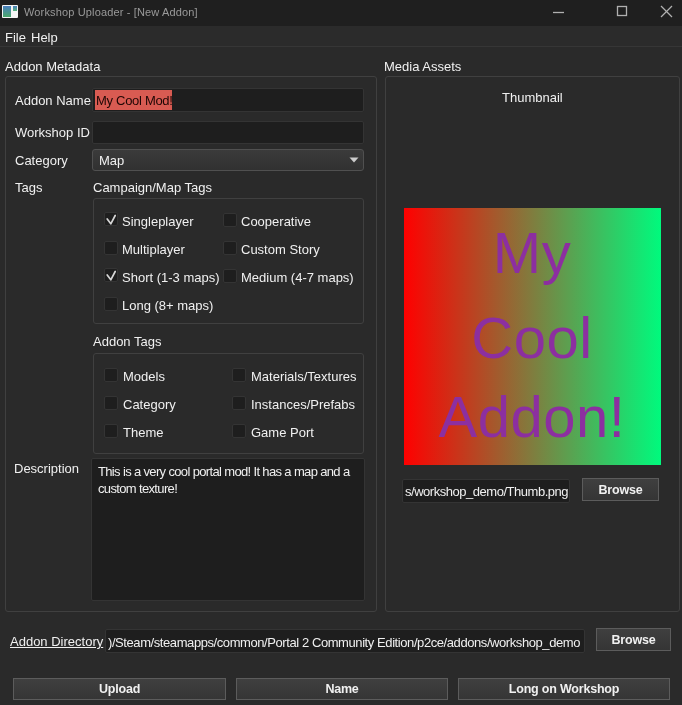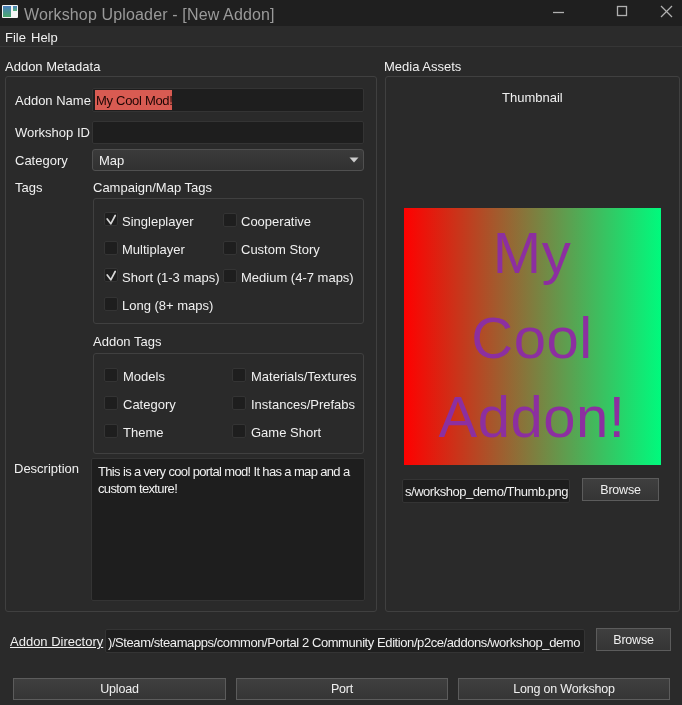--- a/index.html
+++ b/index.html
@@ -1,33 +1,33 @@
 <!DOCTYPE html>
 <html><head>
 <meta charset="utf-8">
 <style>
 * { margin:0; padding:0; box-sizing:border-box; }
 html,body { width:682px; height:705px; background:#2a2a2a; font-family:"Liberation Sans", sans-serif; overflow:hidden; }
 .abs { position:absolute; }
 .lbl { position:absolute; color:#f0f0f0; font-size:13px; white-space:nowrap; }
 .field { position:absolute; background:#1e1e1e; border:1px solid #343434; border-radius:2px; }
 .gbox { position:absolute; border:1px solid #404040; border-radius:3px; }
-.btn { position:absolute; background:linear-gradient(#3f3f3f,#353535); border:1px solid #5c5c5c; border-radius:0; color:#f0f0f0; font-size:12.5px; letter-spacing:-0.2px; display:flex; align-items:center; justify-content:center; }
+.btn { position:absolute; background:linear-gradient(#3f3f3f,#353535); border:1px solid #5c5c5c; border-radius:0; color:#f0f0f0; font-size:12.5px; letter-spacing:-0.2px; display:flex; align-items:center; justify-content:center;font-weight:bold; }
 .cb { position:absolute; width:14px; height:14px; background:#1e1e1e; border:1px solid #343434; border-radius:2px; }
 </style>
 </head>
 <body>
 
 <div class="abs" style="left:0;top:0;width:682px;height:26px;background:#1f1f1f;"></div>
 
 <div class="abs" style="left:2px;top:5px;width:16px;height:13px;background:#f5f5f5;border-radius:1px;">
   <div class="abs" style="left:1px;top:1px;width:8px;height:11px;background:linear-gradient(#4a7fc0,#4aa86a);"></div>
   <div class="abs" style="left:11px;top:1px;width:4px;height:5px;background:linear-gradient(#4a7fc0,#57b37a);"></div>
 </div>
-<div class="abs" style="left:24px;top:6px;color:#9a9a9a;font-size:16px;letter-spacing:0.15px;">Workshop Uploader - [New Addon]</div>
+<div class="abs" style="left:24px;top:6px;color:#9a9a9a;font-size:11px;letter-spacing:0.15px;">Workshop Uploader - [New Addon]</div>
 
 <svg class="abs" style="left:548px;top:0;width:134px;height:26px;" viewBox="0 0 134 26">
   <line x1="5" y1="12.5" x2="16" y2="12.5" stroke="#b0b0b0" stroke-width="1.3"></line>
   <rect x="69.5" y="6.5" width="9" height="9" fill="none" stroke="#b0b0b0" stroke-width="1.3"></rect>
   <line x1="113" y1="6" x2="124" y2="17" stroke="#b0b0b0" stroke-width="1.3"></line>
   <line x1="124" y1="6" x2="113" y2="17" stroke="#b0b0b0" stroke-width="1.3"></line>
 </svg>
 
 <div class="abs" style="left:0;top:26px;width:682px;height:21px;background:#2b2b2b;border-bottom:1px solid #363636;"></div>
 <div class="lbl" style="left:5px;top:30px;">File</div>
@@ -88,21 +88,21 @@
 <div class="lbl" style="left:251px;top:369px;">Materials/Textures</div>
 
 <div class="cb" style="left:104px;top:396px;"></div>
 <div class="lbl" style="left:123px;top:397px;">Category</div>
 <div class="cb" style="left:232px;top:396px;"></div>
 <div class="lbl" style="left:251px;top:397px;">Instances/Prefabs</div>
 
 <div class="cb" style="left:104px;top:424px;"></div>
 <div class="lbl" style="left:123px;top:425px;">Theme</div>
 <div class="cb" style="left:232px;top:424px;"></div>
-<div class="lbl" style="left:251px;top:425px;">Game Short</div>
+<div class="lbl" style="left:251px;top:425px;">Game Port</div>
 
 <div class="lbl" style="left:14px;top:461px;">Description</div>
 <div class="field" style="left:91px;top:458px;width:274px;height:143px;"></div>
 <div class="lbl" style="left:98px;top:463px;line-height:17px;letter-spacing:-0.65px;">This is a very cool portal mod! It has a map and a<br>custom texture!</div>
 
 <div class="lbl" style="left:384px;top:59px;">Media Assets</div>
 <div class="gbox" style="left:385px;top:76px;width:295px;height:536px;"></div>
 <div class="lbl" style="left:502px;top:90px;">Thumbnail</div>
 
 <div class="abs" style="left:404px;top:208px;width:257px;height:257px;background:linear-gradient(90deg,#ff0000,#00fa7d);">
@@ -118,14 +118,14 @@
 <div class="field" style="left:402px;top:479px;width:168px;height:24px;"></div>
 <div class="lbl" style="left:405px;top:484px;letter-spacing:-0.47px;">s/workshop_demo/Thumb.png</div>
 <div class="btn" style="left:582px;top:478px;width:77px;height:23px;">Browse</div>
 
 <div class="lbl" style="left:10px;top:634px;text-decoration:underline;">Addon Directory</div>
 <div class="field" style="left:105px;top:629px;width:480px;height:24px;"></div>
 <div class="lbl" style="left:108px;top:635px;letter-spacing:-0.42px;">)/Steam/steamapps/common/Portal 2 Community Edition/p2ce/addons/workshop_demo</div>
 <div class="btn" style="left:596px;top:628px;width:75px;height:23px;">Browse</div>
 
 <div class="btn" style="left:13px;top:678px;width:213px;height:22px;">Upload</div>
-<div class="btn" style="left:236px;top:678px;width:212px;height:22px;">Port</div>
+<div class="btn" style="left:236px;top:678px;width:212px;height:22px;">Name</div>
 <div class="btn" style="left:458px;top:678px;width:212px;height:22px;">Long on Workshop</div>
 
 </body></html>

